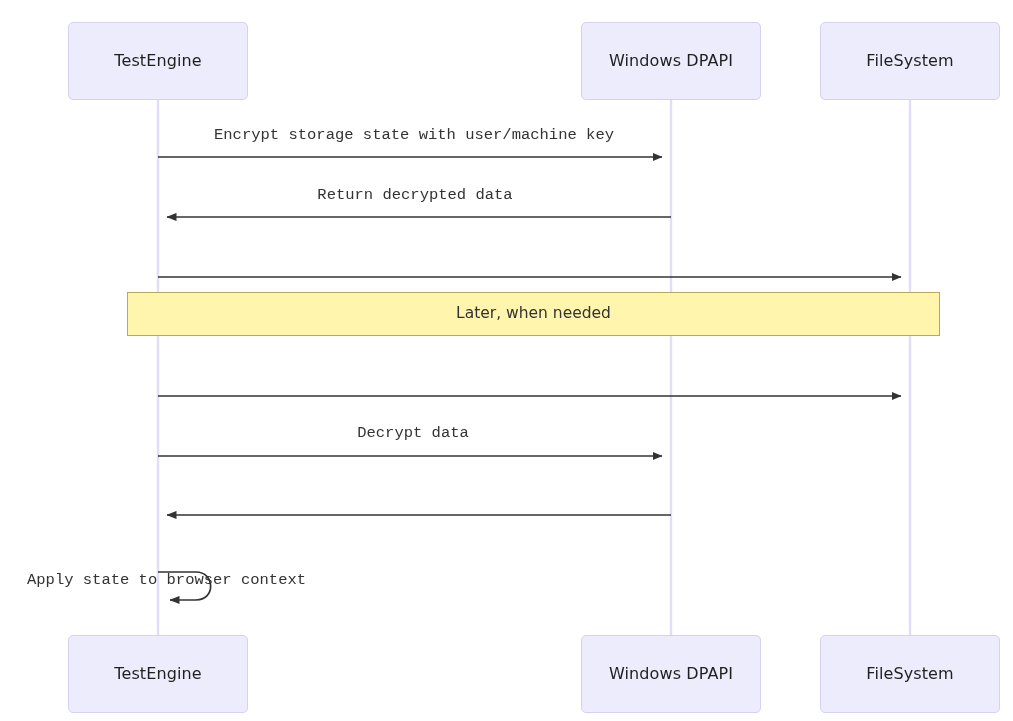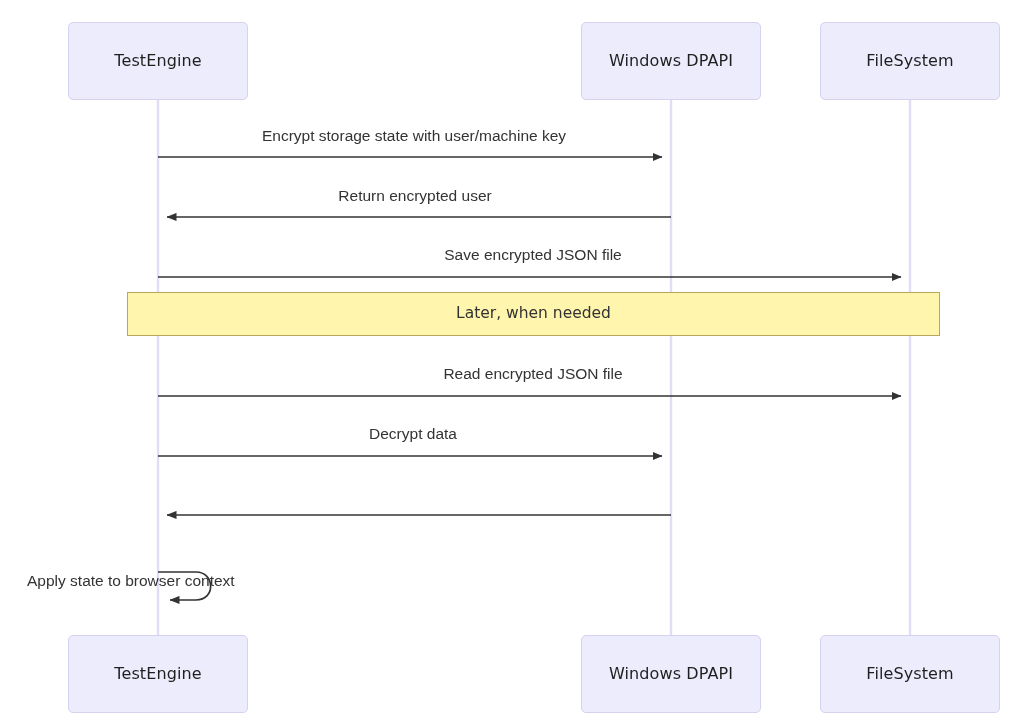--- a/index.html
+++ b/index.html
@@ -43,21 +43,21 @@
     font-family: "DejaVu Sans", sans-serif;
     font-size: 16px;
     color: #1f1f1f;
     line-height: 1;
     white-space: nowrap;
     letter-spacing: 0.1px;
   }
   
   .msg-label {
     position: absolute;
-    font-family: Liberation Sans, sans-serif;
+    font-family: Liberation Mono, monospace;
     font-size: 15.5px;
     color: #333333;
     line-height: 1;
     white-space: nowrap;
     transform: translateX(-50%);
     z-index: 4;
   }
   .msg-label.left-anchored {
     transform: none;
     margin-top: 29px;
@@ -120,23 +120,21 @@
     <span class="participant-label">TestEngine</span>
   </div>
   <div class="participant-box" style="left:581px; top:22px; width:180px; height:78px;">
     <span class="participant-label">Windows DPAPI</span>
   </div>
   <div class="participant-box" style="left:820px; top:22px; width:180px; height:78px;">
     <span class="participant-label">FileSystem</span>
   </div>
 
   <div class="msg-label" style="left:414px; top:128px;">Encrypt storage state with user/machine key</div>
-  <div class="msg-label" style="left:415px; top:188px;">Return encrypted user</div>
-  <div class="msg-label" style="left:533px; top:247px;">Save encrypted JSON file</div>
-  <div class="msg-label" style="left:533px; top:366px;">Read encrypted JSON file</div>
+  <div class="msg-label" style="left:415px; top:188px;">Return decrypted data</div>
   <div class="msg-label" style="left:413px; top:426px;">Decrypt data</div>
 
   <div class="msg-label left-anchored" style="left:27px; top:544px;">Apply state to browser context</div>
 
   <div class="note-block" style="left:127px; top:292px; width:813px; height:44px;">
     <span class="note-label">Later, when needed</span>
   </div>
 
   <div class="participant-box" style="left:68px; top:635px; width:180px; height:78px;">
     <span class="participant-label">TestEngine</span>

